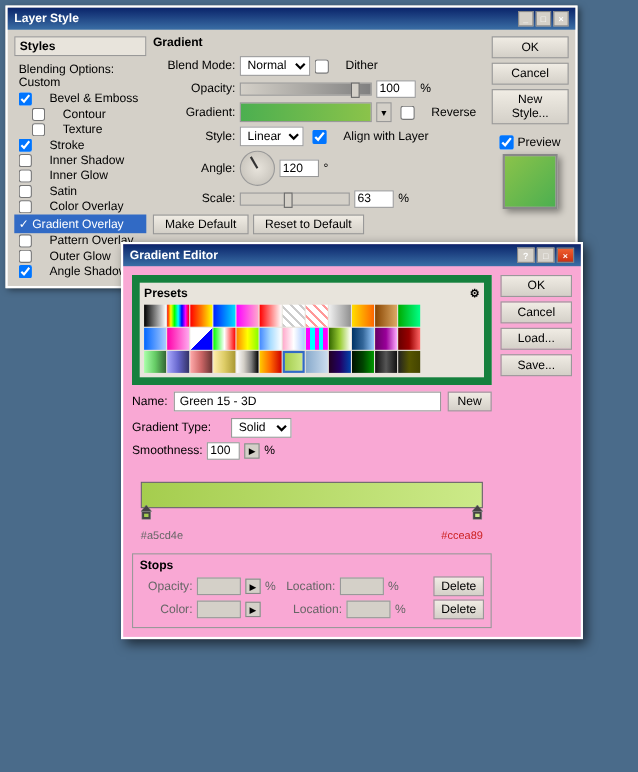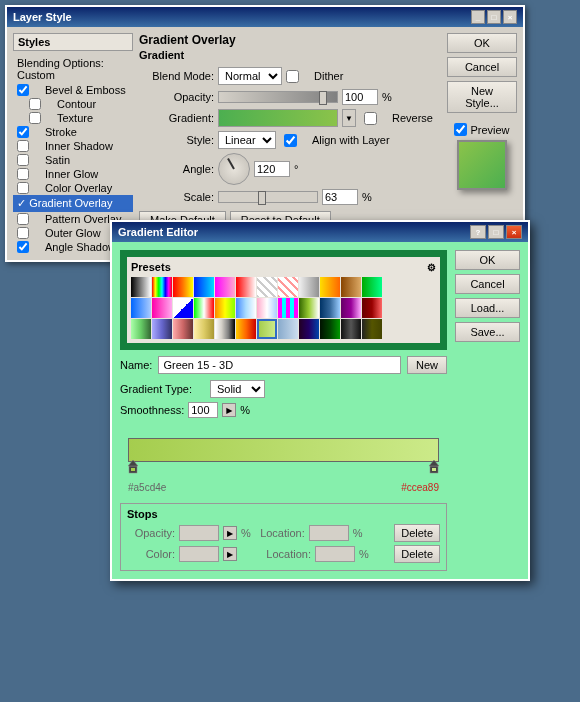--- a/index.html
+++ b/index.html
@@ -181,21 +181,21 @@
       border: 2px solid #888;
       box-shadow: 3px 3px 6px rgba(0,0,0,0.4);
     }
 
     
     .gradient-editor-window {
       position: absolute;
       top: 220px;
       left: 110px;
       width: 420px;
-      background: #86efac;
+      background: #f9a8d4;
       border: 2px solid #ffffff;
       box-shadow: 4px 4px 10px rgba(0,0,0,0.6);
       z-index: 10;
     }
     .ge-titlebar {
       background: linear-gradient(to bottom, #0a246a, #3a6ea5);
       color: white;
       padding: 3px 6px;
       font-size: 11px;
       font-weight: bold;
@@ -373,25 +373,25 @@
       <div class="ls-style-checkbox">
         <input type="checkbox" checked="" style="">
         <span>Stroke</span>
       </div>
       <div class="ls-style-checkbox">
         <input type="checkbox" style="">
         <span>Inner Shadow</span>
       </div>
       <div class="ls-style-checkbox">
         <input type="checkbox" style="">
+        <span>Inner Glow</span>
+      </div>
+      <div class="ls-style-checkbox">
+        <input type="checkbox" style="">
         <span>Satin</span>
-      </div>
-      <div class="ls-style-checkbox">
-        <input type="checkbox" style="">
-        <span>Inner Glow</span>
       </div>
       <div class="ls-style-checkbox">
         <input type="checkbox" style="">
         <span>Color Overlay</span>
       </div>
       <div class="ls-style-item active">
         <span>✓ Gradient Overlay</span>
       </div>
       <div class="ls-style-checkbox">
         <input type="checkbox" style="">
@@ -403,21 +403,20 @@
       </div>
       <div class="ls-style-checkbox">
         <input type="checkbox" checked="" style="">
         <span>Angle Shadow</span>
       </div>
     </div>
 
     <div class="ls-right">
       <div class="ls-right-top">
         <div class="ls-main-content">
-          <div style="font-weight:bold; font-size:12px; margin-bottom:2px;">Gradient Overlay</div>
           <div style="font-weight:bold; margin-bottom:6px;">Gradient</div>
 
           <div class="go-row">
             <span class="go-label">Blend Mode:</span>
             <select class="go-select">
               <option>Normal</option><option>Multiply</option><option>Screen</option>
             </select>
             <div class="go-checkbox">
               <input type="checkbox" style="">
               <span>Dither</span>

